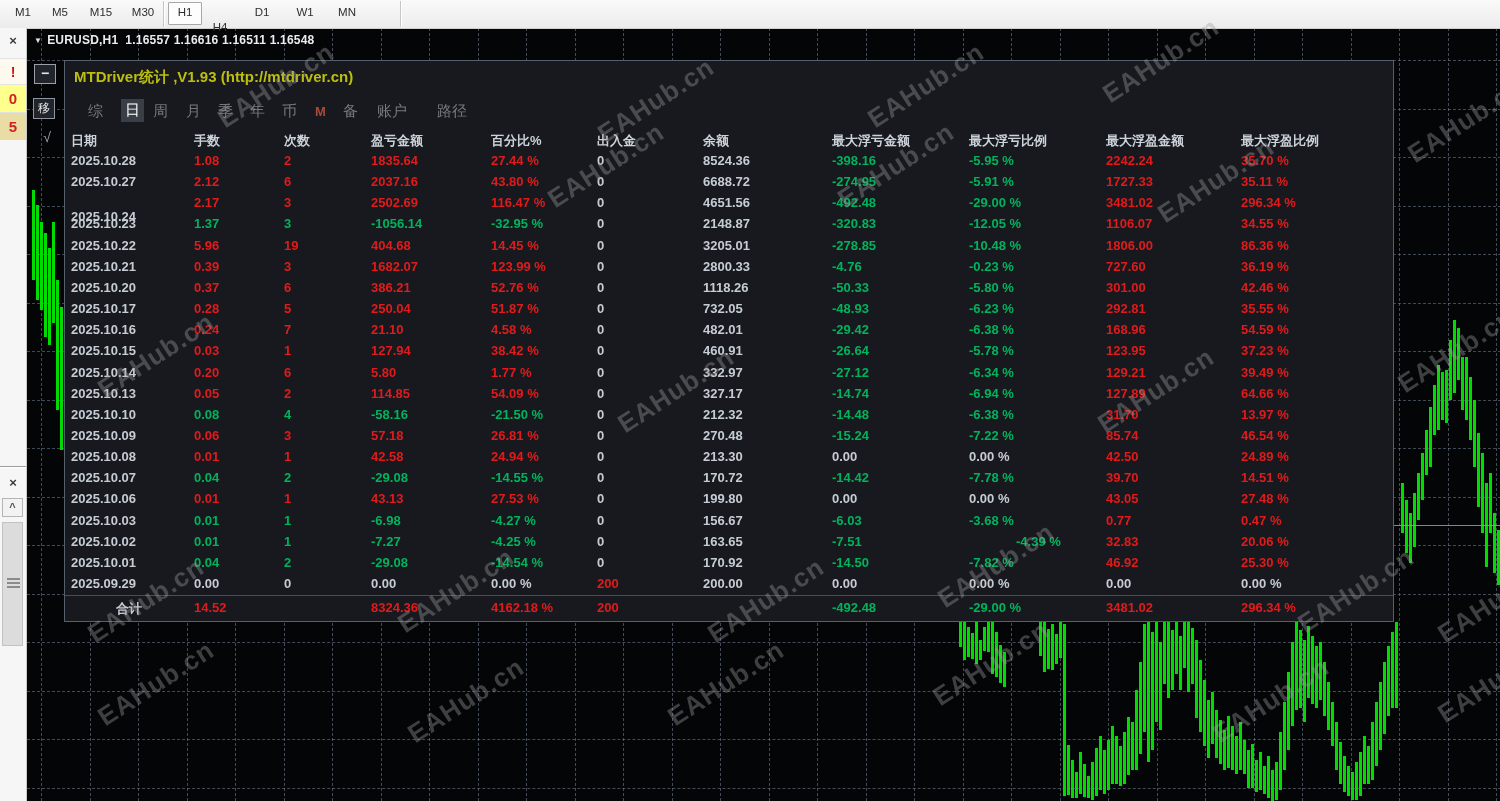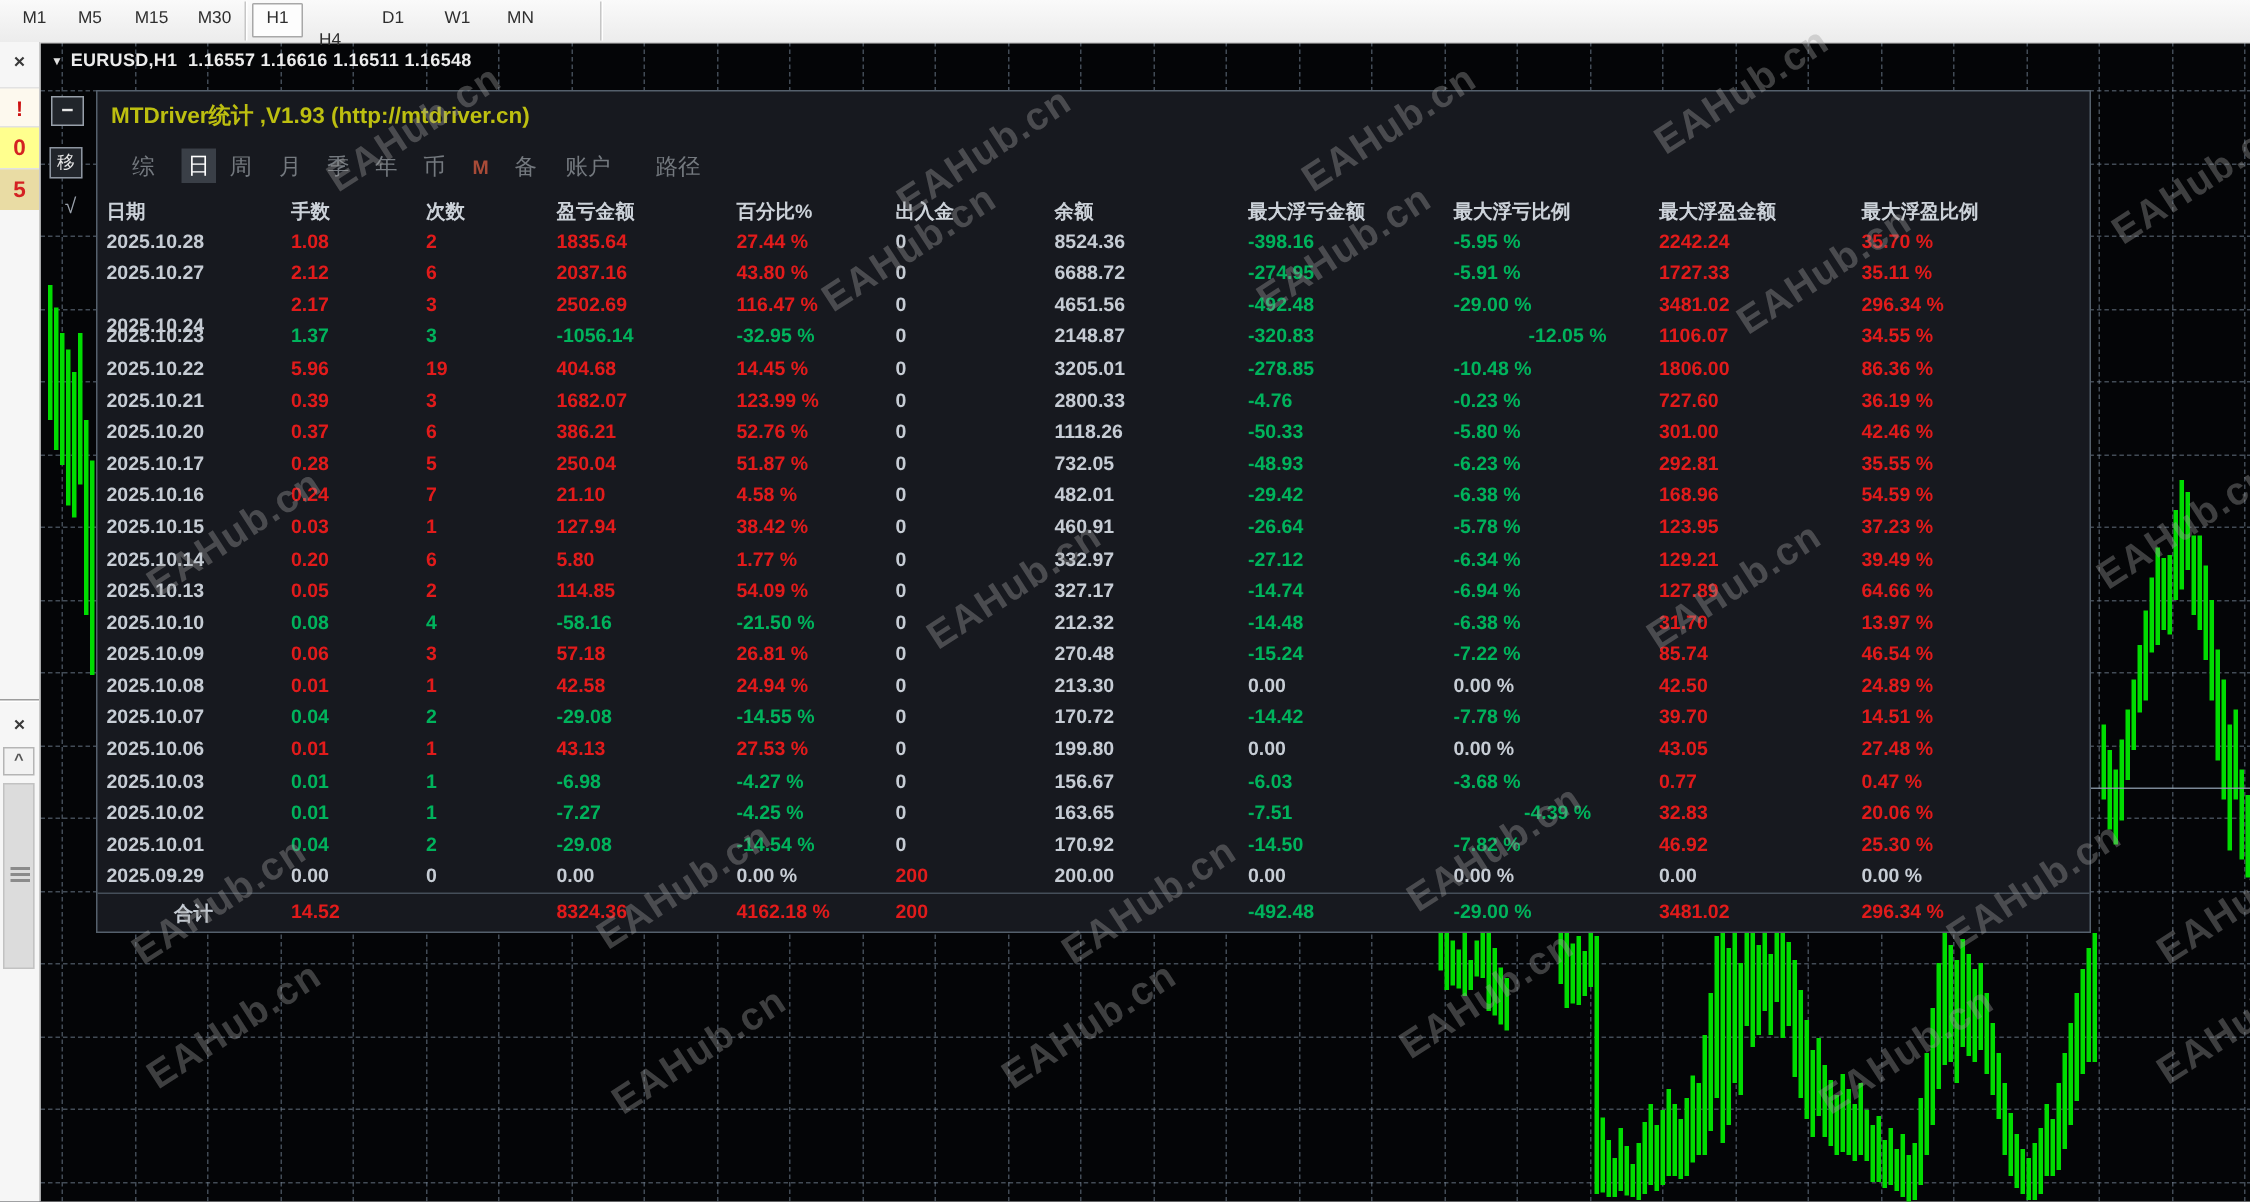--- a/index.html
+++ b/index.html
@@ -355,21 +355,21 @@
       <div class="cell r" style="left: 1041px; top: 134.3px;">3481.02</div>
       <div class="cell r" style="left: 1176px; top: 134.3px;">296.34 %</div>
       <div class="cell w" style="left: 6px; top: 155.4px;">2025.10.23</div>
       <div class="cell g" style="left: 129px; top: 155.4px;">1.37</div>
       <div class="cell g" style="left: 219px; top: 155.4px;">3</div>
       <div class="cell g" style="left: 306px; top: 155.4px;">-1056.14</div>
       <div class="cell g" style="left: 426px; top: 155.4px;">-32.95 %</div>
       <div class="cell w" style="left: 532px; top: 155.4px;">0</div>
       <div class="cell w" style="left: 638px; top: 155.4px;">2148.87</div>
       <div class="cell g" style="left: 767px; top: 155.4px;">-320.83</div>
-      <div class="cell g" style="left: 954px; top: 155.4px; text-align: center;">-12.05 %</div>
+      <div class="cell g" style="left: 904px; top: 155.4px; text-align: center;">-12.05 %</div>
       <div class="cell r" style="left: 1041px; top: 155.4px;">1106.07</div>
       <div class="cell r" style="left: 1176px; top: 155.4px;">34.55 %</div>
       <div class="cell w" style="left: 6px; top: 176.6px;">2025.10.22</div>
       <div class="cell r" style="left: 129px; top: 176.6px;">5.96</div>
       <div class="cell r" style="left: 219px; top: 176.6px;">19</div>
       <div class="cell r" style="left: 306px; top: 176.6px;">404.68</div>
       <div class="cell r" style="left: 426px; top: 176.6px;">14.45 %</div>
       <div class="cell w" style="left: 532px; top: 176.6px;">0</div>
       <div class="cell w" style="left: 638px; top: 176.6px;">3205.01</div>
       <div class="cell g" style="left: 767px; top: 176.6px;">-278.85</div>

